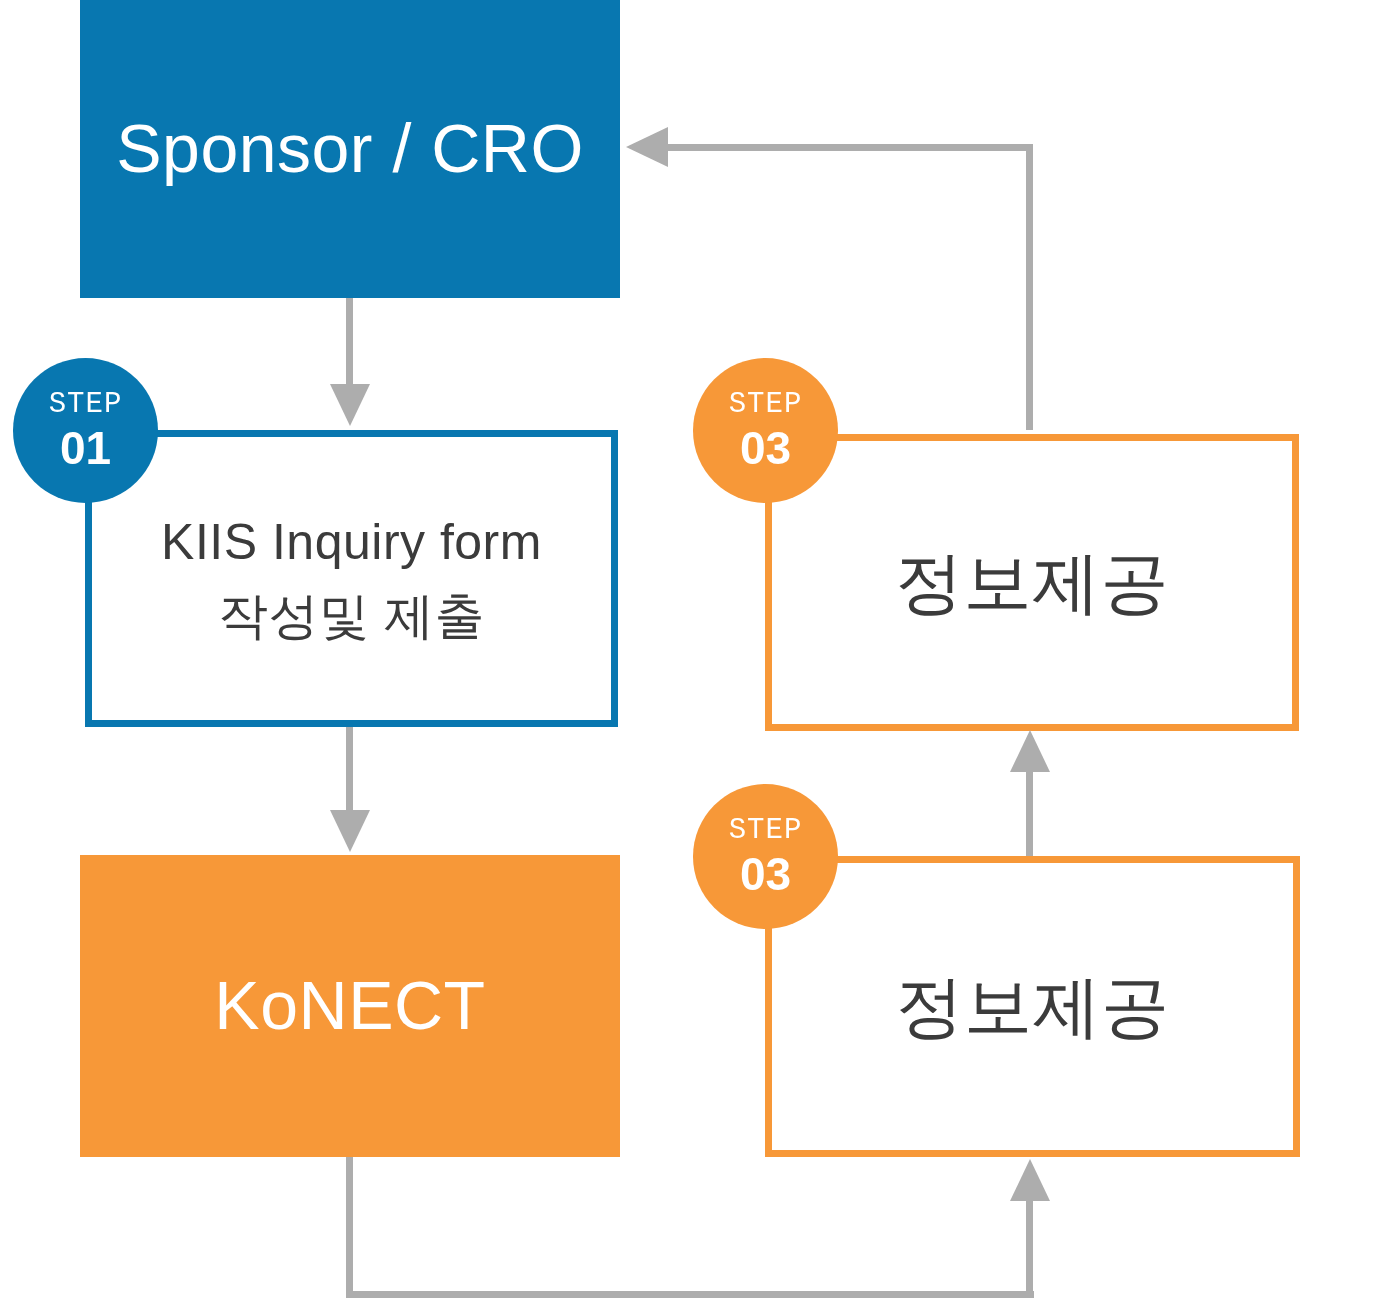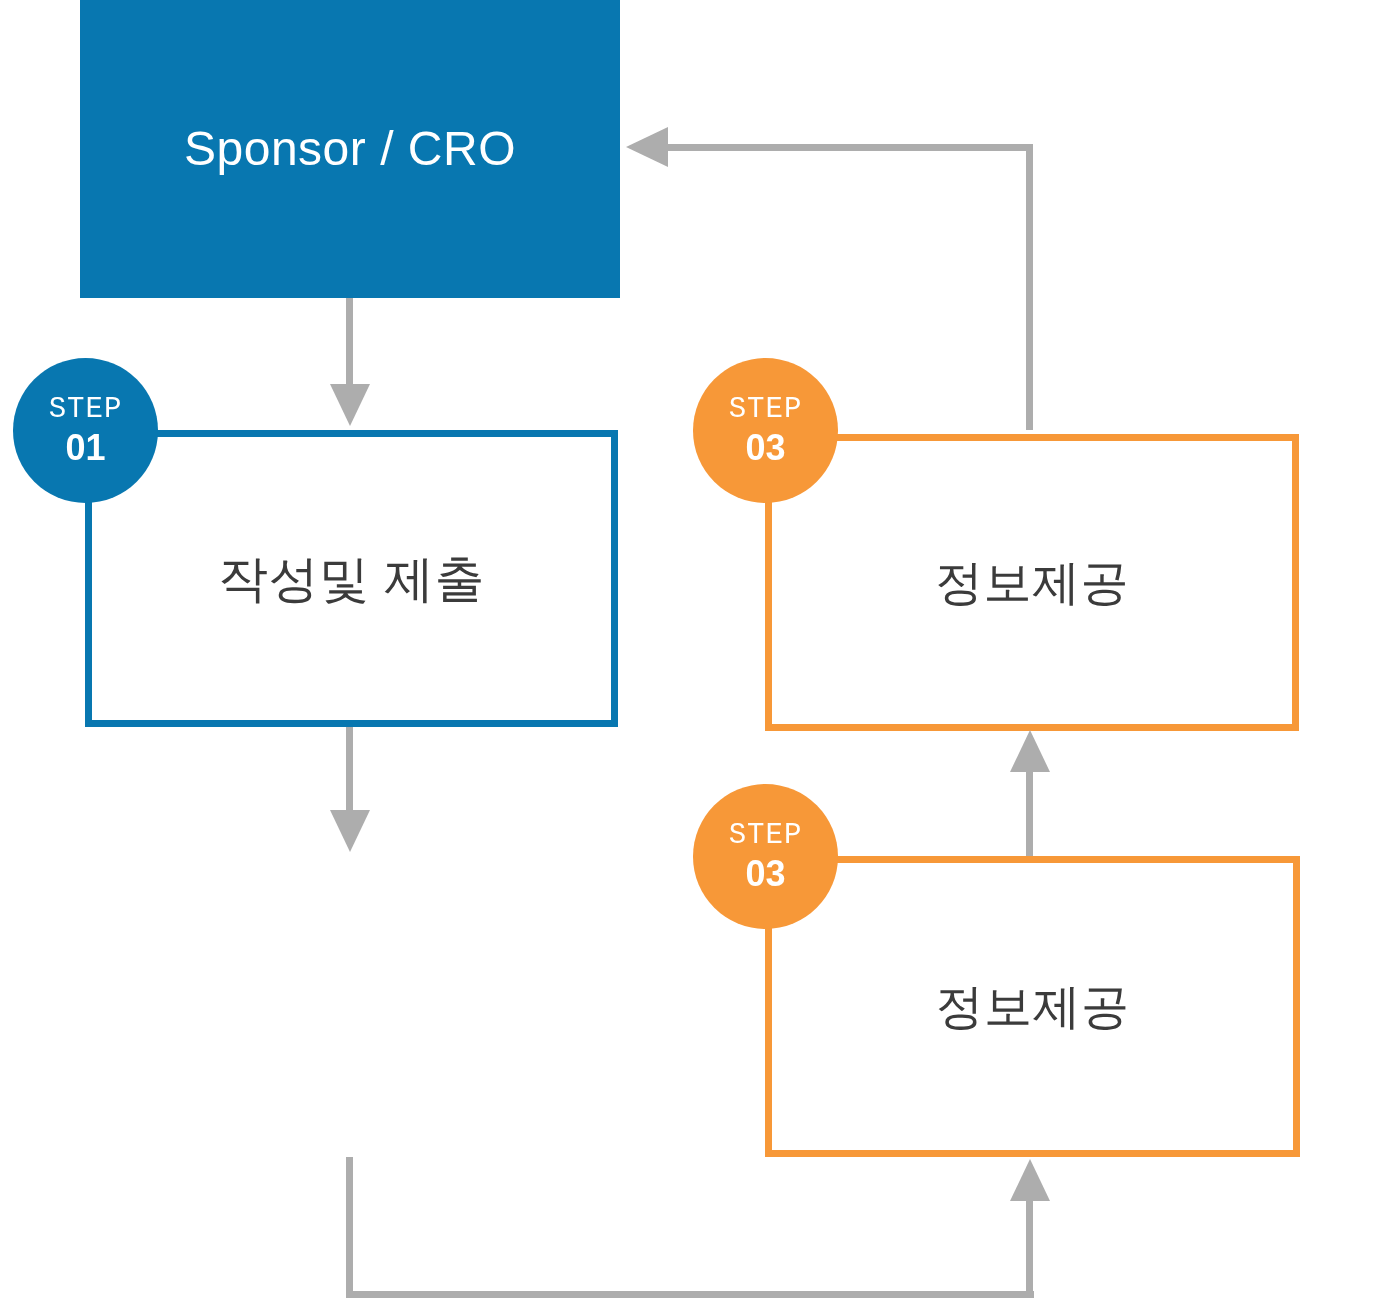--- a/index.html
+++ b/index.html
@@ -42,21 +42,21 @@
     background: var(--white);
     border: 7px solid var(--blue);
     color: var(--text-dark);
   }
   .box.outlined-orange {
     background: var(--white);
     border: 7px solid var(--orange);
     color: var(--text-dark);
   }
   .node-label {
-    font-size: 48px;
+    font-size: 68px;
     font-weight: 400;
     letter-spacing: 0.5px;
     line-height: 1.4;
   }
   .two-line {
     font-size: 50px;
     line-height: 74px;
   }
   #sponsor-box { left: 80px; top: 0px; width: 540px; height: 298px; }
   #step1-box   { left: 85px; top: 430px; width: 533px; height: 297px; }
@@ -78,21 +78,21 @@
   }
   .step-circle.blue   { background: var(--blue); }
   .step-circle.orange { background: var(--orange); }
   .step-circle .step-word {
     font-size: 29px;
     letter-spacing: 1px;
     line-height: 1;
     font-family: Liberation Mono, monospace;
   }
   .step-circle .step-num {
-    font-size: 36px;
+    font-size: 46px;
     font-weight: 600;
     line-height: 1;
     margin-top: 6px;
   }
   #step1-circle { left: 13px;  top: 358px; }
   #step3-circle { left: 693px; top: 358px; }
   #step2-circle { left: 693px; top: 784px; }
 
   .seg {
     position: absolute;
@@ -146,28 +146,32 @@
 <body>
 
 <div class="stage">
 
   <div class="box filled-blue" id="sponsor-box">
     <span class="node-label">Sponsor / CRO</span>
   </div>
 
   <div class="box outlined-blue" id="step1-box">
     <div class="node-label two-line">
+      <div>KIIS Inquiry form</div>
       <div>작성및 제출</div>
     </div>
   </div>
   <div class="step-circle blue" id="step1-circle">
     <span class="step-word">STEP</span>
     <span class="step-num">01</span>
   </div>
 
+  <div class="box filled-orange" id="konect-box">
+    <span class="node-label">KoNECT</span>
+  </div>
 
   <div class="box outlined-orange" id="step3-box">
     <span class="node-label">정보제공</span>
   </div>
   <div class="step-circle orange" id="step3-circle">
     <span class="step-word">STEP</span>
     <span class="step-num">03</span>
   </div>
 
   <div class="box outlined-orange" id="step2-box">

